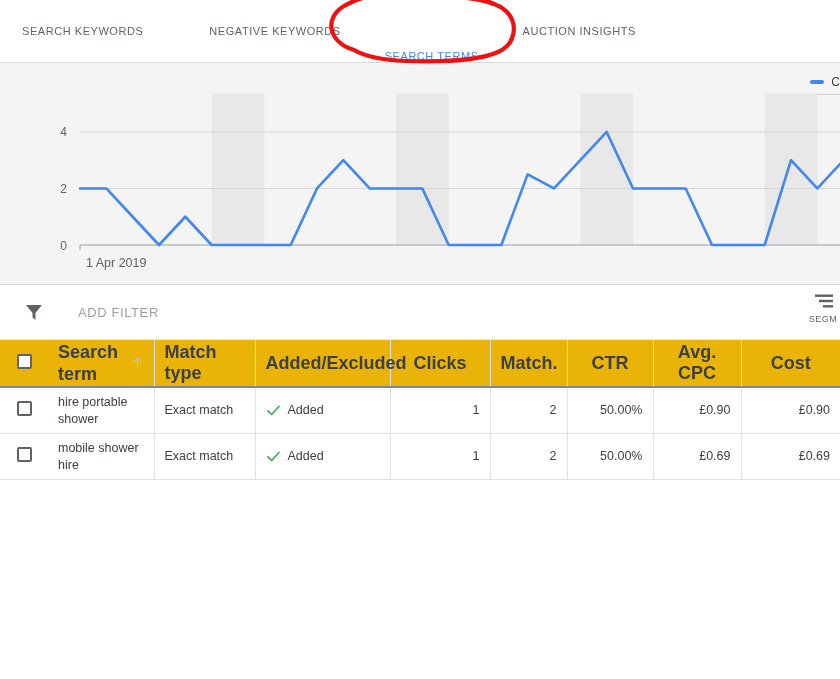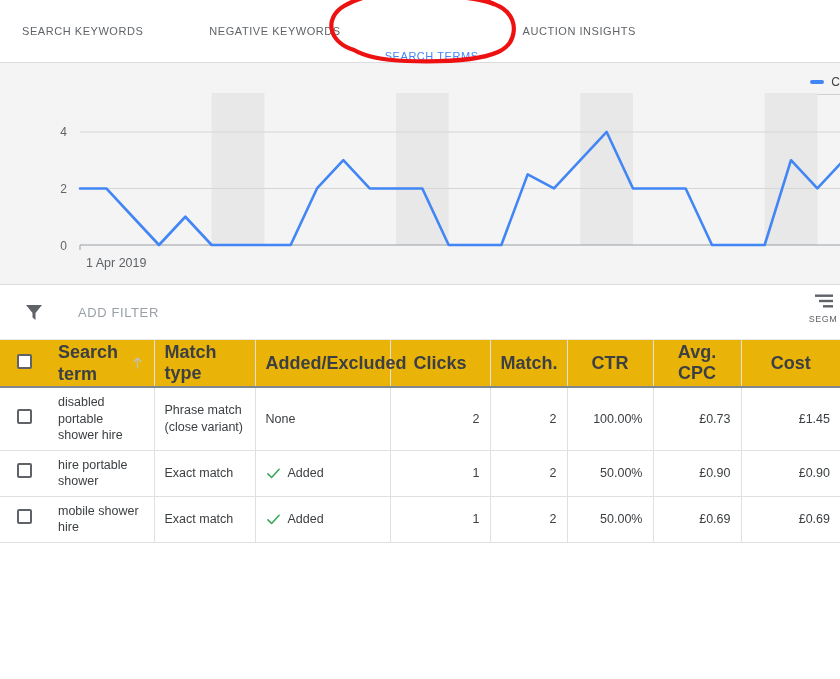--- a/index.html
+++ b/index.html
@@ -304,35 +304,20 @@
       <th class="txt">Match type</th>
       <th class="txt">Added/Excluded</th>
       <th class="num">Clicks</th>
       <th class="num">Match.</th>
       <th class="num">CTR</th>
       <th class="num">Avg. CPC</th>
       <th class="num">Cost</th>
     </tr>
   </thead>
   <tbody id="table-body">
-      <tr>
-        <td class="cb-col"><span class="checkbox"></span></td>
-        <td>disabled portable shower hire</td>
-        <td>Phrase match (close variant)</td>
-        <td>
-          <span class="added-cell">
-            <span>None</span>
-          </span>
-        </td>
-        <td class="num">2</td>
-        <td class="num">2</td>
-        <td class="num">100.00%</td>
-        <td class="num">£0.73</td>
-        <td class="num">£1.45</td>
-      </tr>
       <tr>
         <td class="cb-col"><span class="checkbox"></span></td>
         <td>hire portable shower</td>
         <td>Exact match</td>
         <td>
           <span class="added-cell">
             <svg class="check-icon" viewBox="0 0 16 16">
               <path d="M2 8.4 L6 12.2 L14 3.4" stroke="#34a853" stroke-width="1.6" fill="none" stroke-linecap="round" stroke-linejoin="round"></path>
             </svg>
             <span>Added</span>

